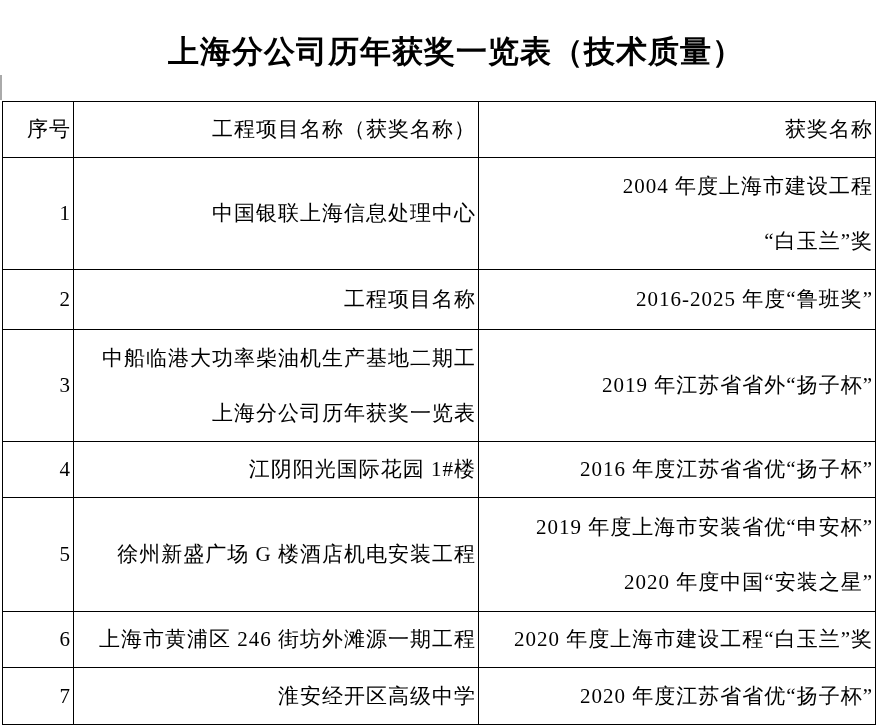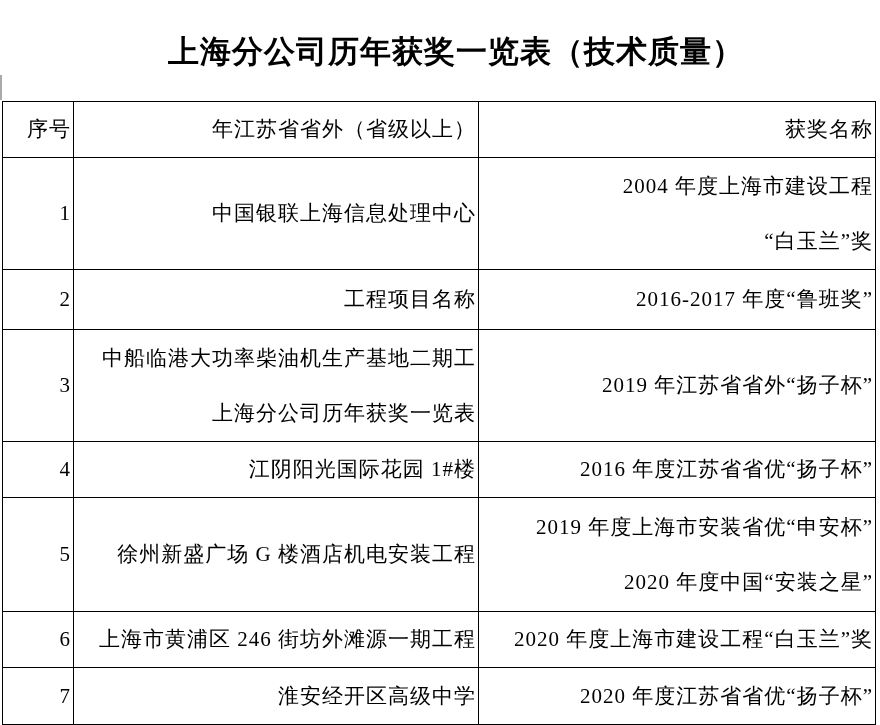--- a/index.html
+++ b/index.html
@@ -80,35 +80,35 @@
 
   <table class="awards">
     <colgroup>
       <col class="c-no">
       <col class="c-project">
       <col class="c-award">
     </colgroup>
     <thead>
       <tr class="h55">
         <th>序号</th>
-        <th>年江苏省省外（省级以上）</th>
+        <th>工程项目名称（获奖名称）</th>
         <th>获奖名称</th>
       </tr>
     </thead>
     <tbody>
       <tr class="h112">
         <td>1</td>
         <td>中国银联上海信息处理中心</td>
         <td>2004 年度上海市建设工程
 “白玉兰”奖</td>
       </tr>
       <tr class="h60">
         <td>2</td>
         <td>工程项目名称</td>
-        <td>2016-2017 年度“鲁班奖”</td>
+        <td>2016-2025 年度“鲁班奖”</td>
       </tr>
       <tr class="h112">
         <td>3</td>
         <td>中船临港大功率柴油机生产基地二期工
 上海分公司历年获奖一览表</td>
         <td>2019 年江苏省省外“扬子杯”</td>
       </tr>
       <tr class="h54">
         <td>4</td>
         <td>江阴阳光国际花园 1#楼</td>

